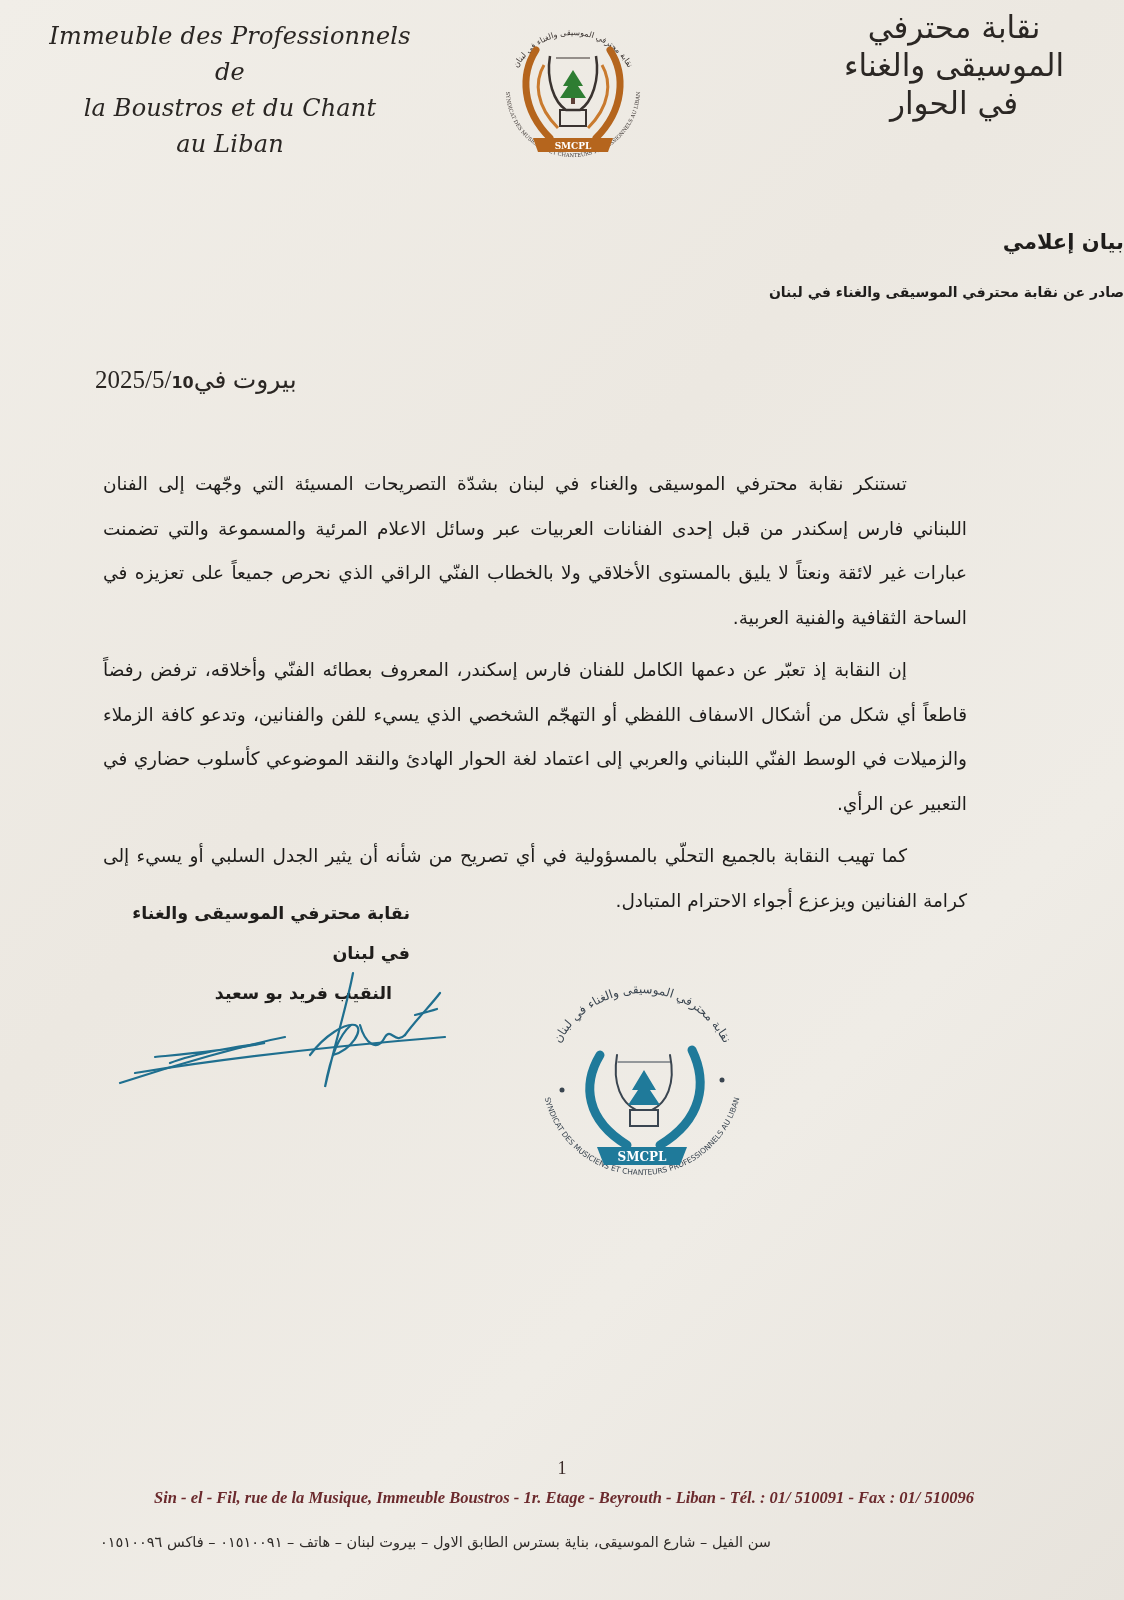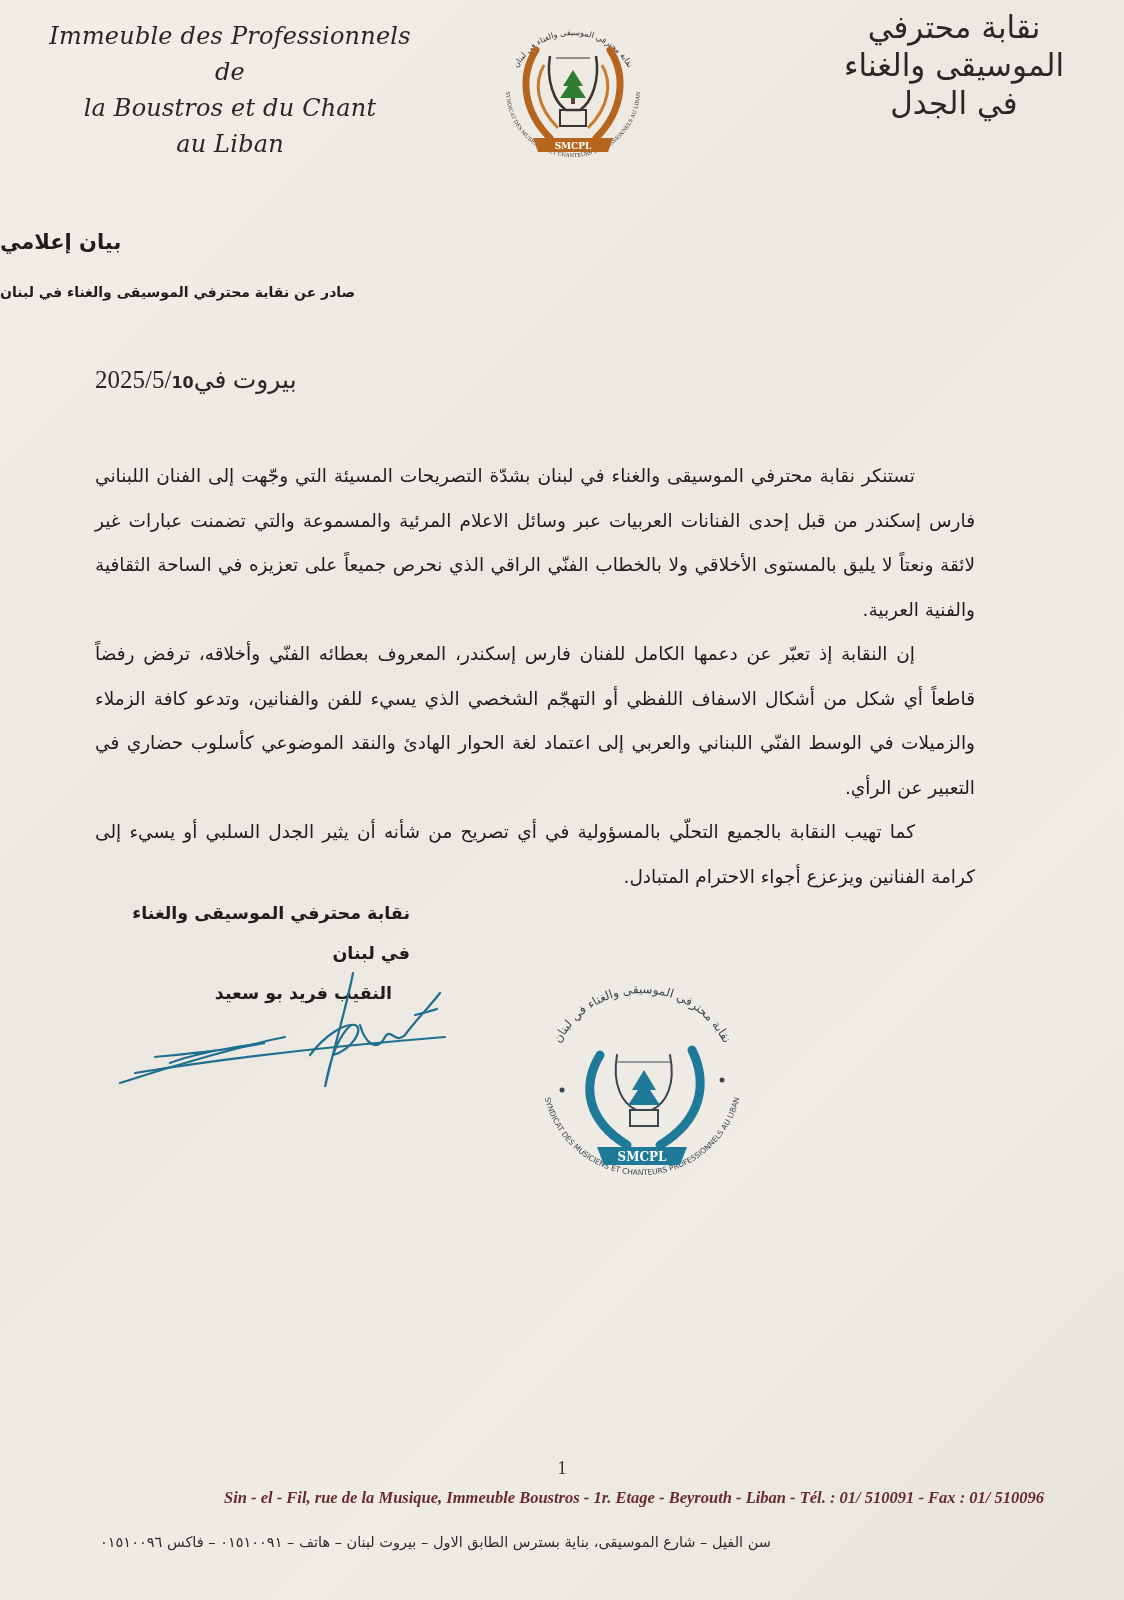--- a/index.html
+++ b/index.html
@@ -15,69 +15,69 @@
     font-family:"DejaVu Serif", serif; font-style:italic;
     font-size:24px; line-height:36px; color:#2a2623; letter-spacing:0.2px;
   }
   .ar-head {
     right:40px; top:8px; width:260px; text-align:center; direction:rtl;
     font-family:"DejaVu Sans", sans-serif; font-size:31px; line-height:38px;
     color:#2b2724; letter-spacing:2px;
   }
   .logo-top { left:488px; top:20px; width:170px; height:150px; }
   .title-block {
-    left:0; width:1124px; top:222px; text-align:left; direction:rtl;
+    left:0; width:1124px; top:222px; text-align:right; direction:rtl;
     font-family:"DejaVu Sans", sans-serif; font-weight:bold; color:#1f1d1b;
   }
   .title-1 { font-size:21px; line-height:40px; }
   .title-2 { font-size:14px; line-height:40px; margin-top:10px; }
   .date {
     left:95px; top:365px; direction:rtl; font-size:25px; color:#2a2623;
     font-family:"Liberation Serif", serif;
   }
   .date .day { font-weight:bold; font-family:"DejaVu Sans", sans-serif; font-size:16px; }
   .body-text {
     left:95px; top:454px; width:880px; direction:rtl; text-align:justify;
     font-family:"DejaVu Sans", sans-serif; font-size:18.5px; line-height:44.5px; color:#1f1d1b;
   }
-  .body-text p { margin:0; text-indent:60px; }
+  .body-text p { margin:8px; text-indent:60px; }
   .sig-block {
     left:110px; top:893px; width:300px; text-align:right; direction:rtl;
     font-family:"DejaVu Sans", sans-serif; font-weight:bold; font-size:17.5px; line-height:40px; color:#1f1d1b;
   }
   .sig-name { padding-right:18px; }
   .signature { left:115px; top:965px; width:340px; height:130px; }
   .stamp { left:522px; top:975px; width:240px; height:210px; }
   .page-num {
     left:0; width:1124px; top:1458px; text-align:center;
     font-family:"Liberation Serif", serif; font-size:18px; color:#3a2a28;
   }
   .footer-fr {
-    left:84px; top:1488px; width:960px; text-align:right; white-space:nowrap;
+    left:84px; top:1488px; width:960px; text-align:center; white-space:nowrap;
     font-family:"Liberation Serif", serif; font-style:italic; font-weight:bold;
     font-size:16.5px; color:#6b2a2d; letter-spacing:0px;
   }
   .footer-ar {
     left:100px; top:1534px; width:880px; direction:rtl; text-align:left; white-space:nowrap;
     font-family:"DejaVu Sans", sans-serif; font-size:14.5px; color:#2f2b28;
   }
 </style>
 </head>
 <body>
 
 <div class="abs fr-head">
   <div>Immeuble des Professionnels de</div>
   <div>la Boustros et du Chant</div>
   <div>au Liban</div>
 </div>
 
 <div class="abs ar-head">
   <div>نقابة محترفي</div>
   <div>الموسيقى والغناء</div>
-  <div>في الجدل</div>
+  <div>في الحوار</div>
 </div>
 
 <div class="abs logo-top">
   <svg width="170" height="150" viewBox="0 0 170 150">
     <defs>
       <path id="arcTop" d="M22,78 A63,63 0 0 1 148,78"></path>
       <path id="arcBot" d="M18,70 A67,67 0 0 0 152,70"></path>
     </defs>
     <text font-size="8" fill="#3a3330" font-family="DejaVu Sans, sans-serif"><textPath href="#arcTop" startOffset="50%" text-anchor="middle" direction="rtl">نقابة محترفي الموسيقى والغناء في لبنان</textPath></text>
     <text font-size="5.2" fill="#3a3330" font-family="DejaVu Serif, serif"><textPath href="#arcBot" startOffset="50%" text-anchor="middle">SYNDICAT DES MUSICIENS ET CHANTEURS PROFESSIONNELS AU LIBAN</textPath></text>

